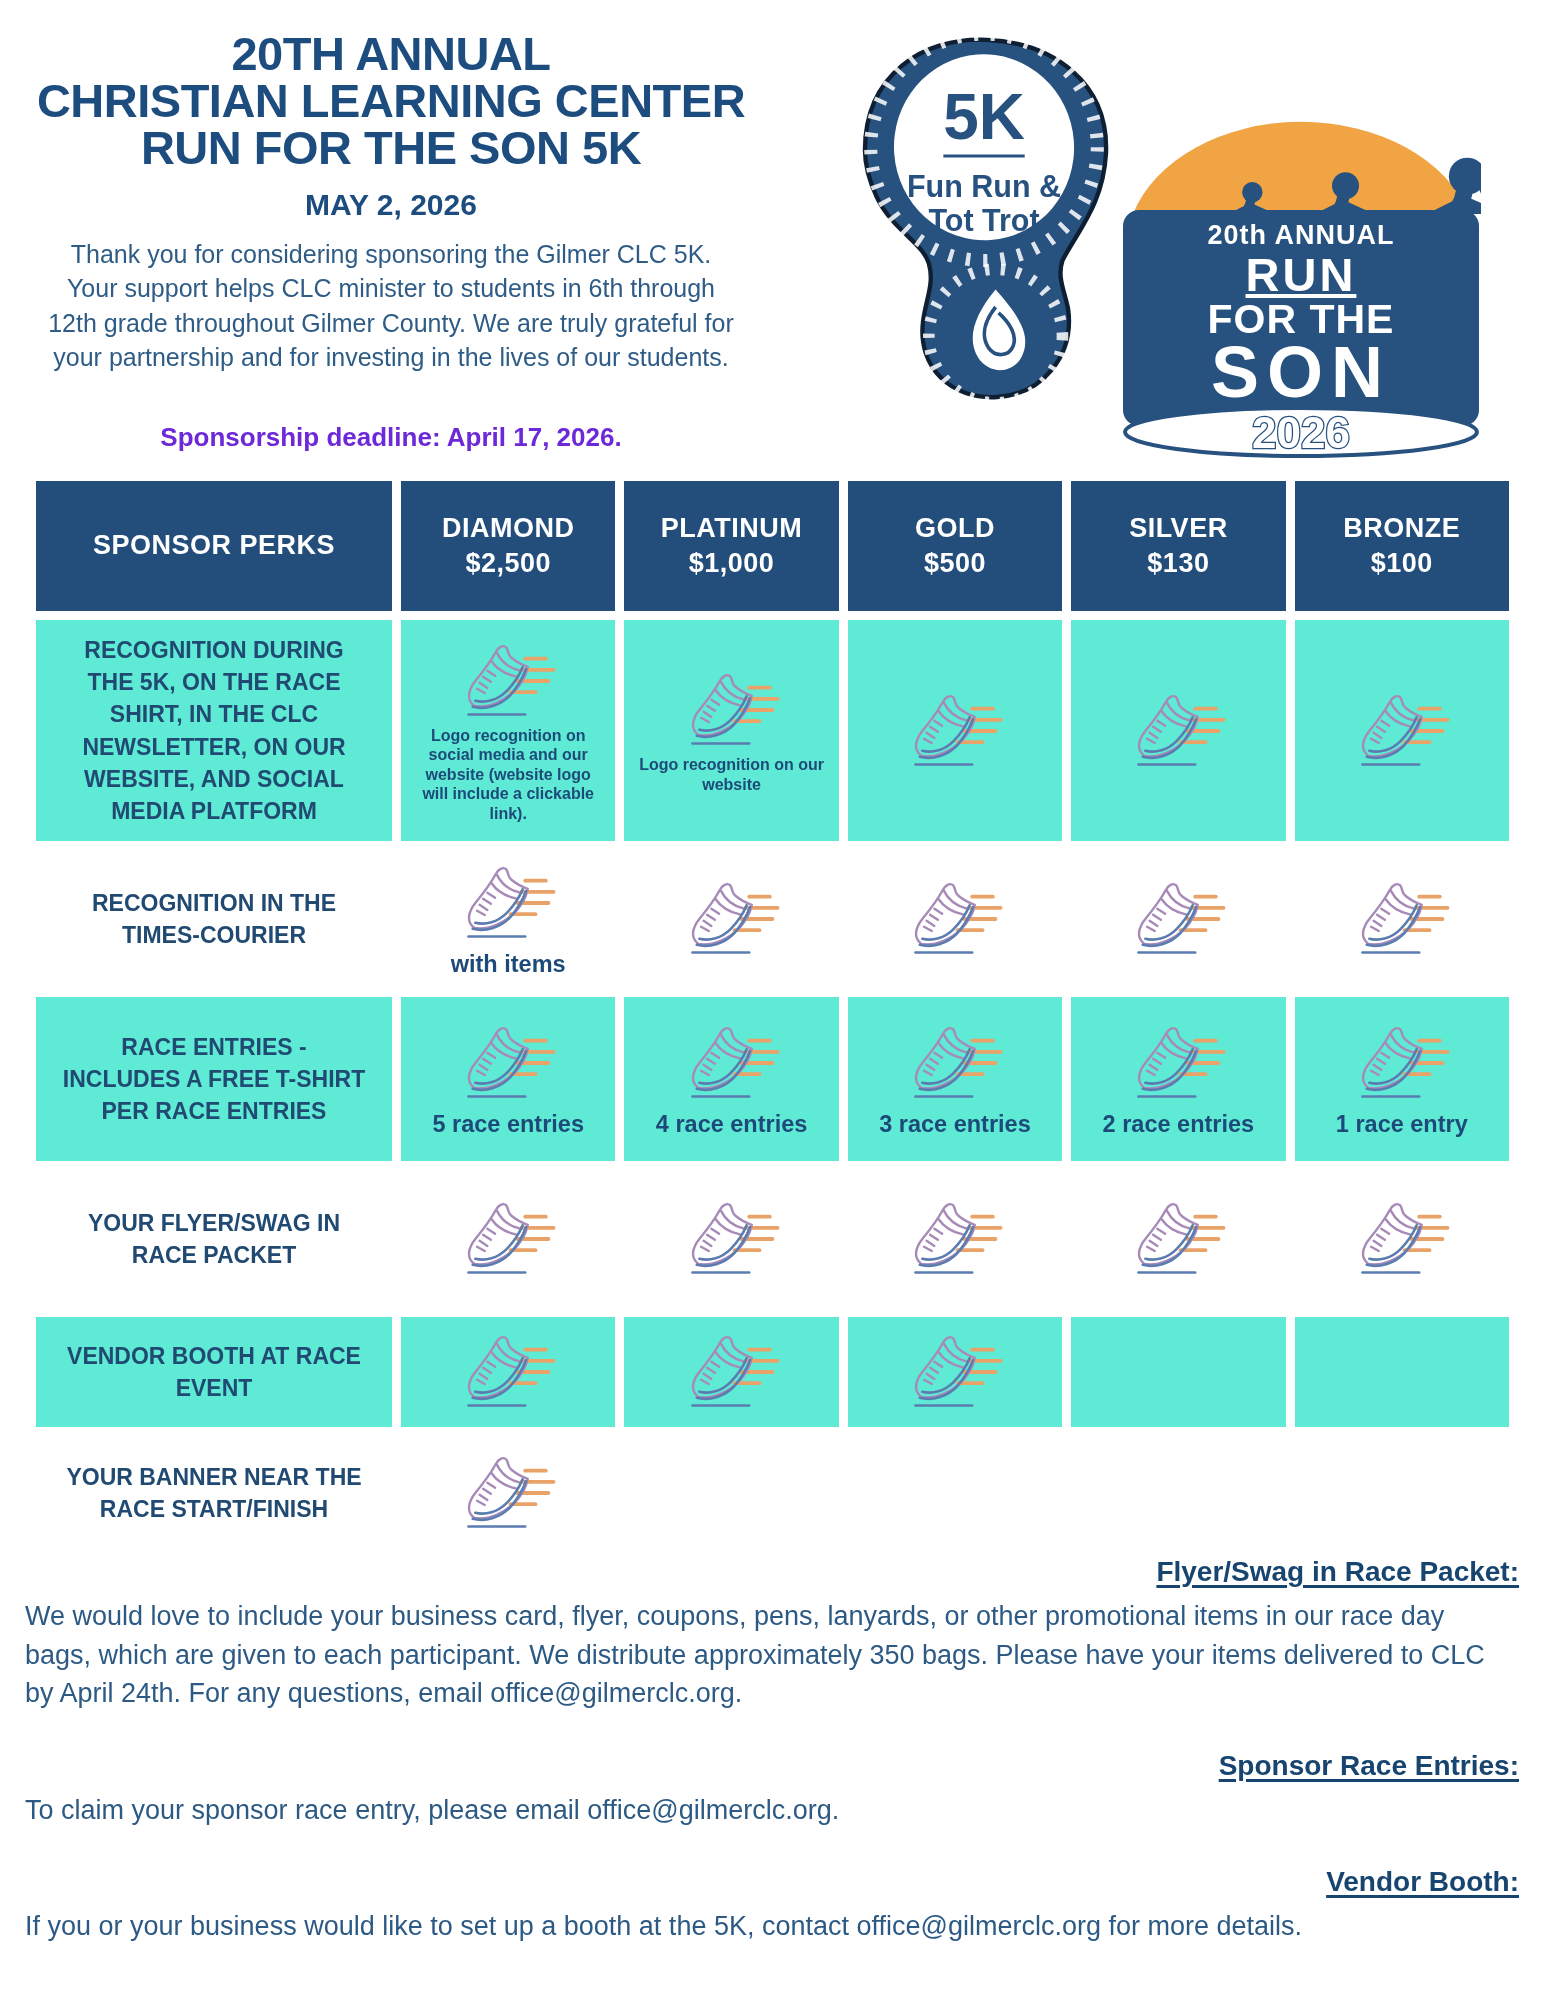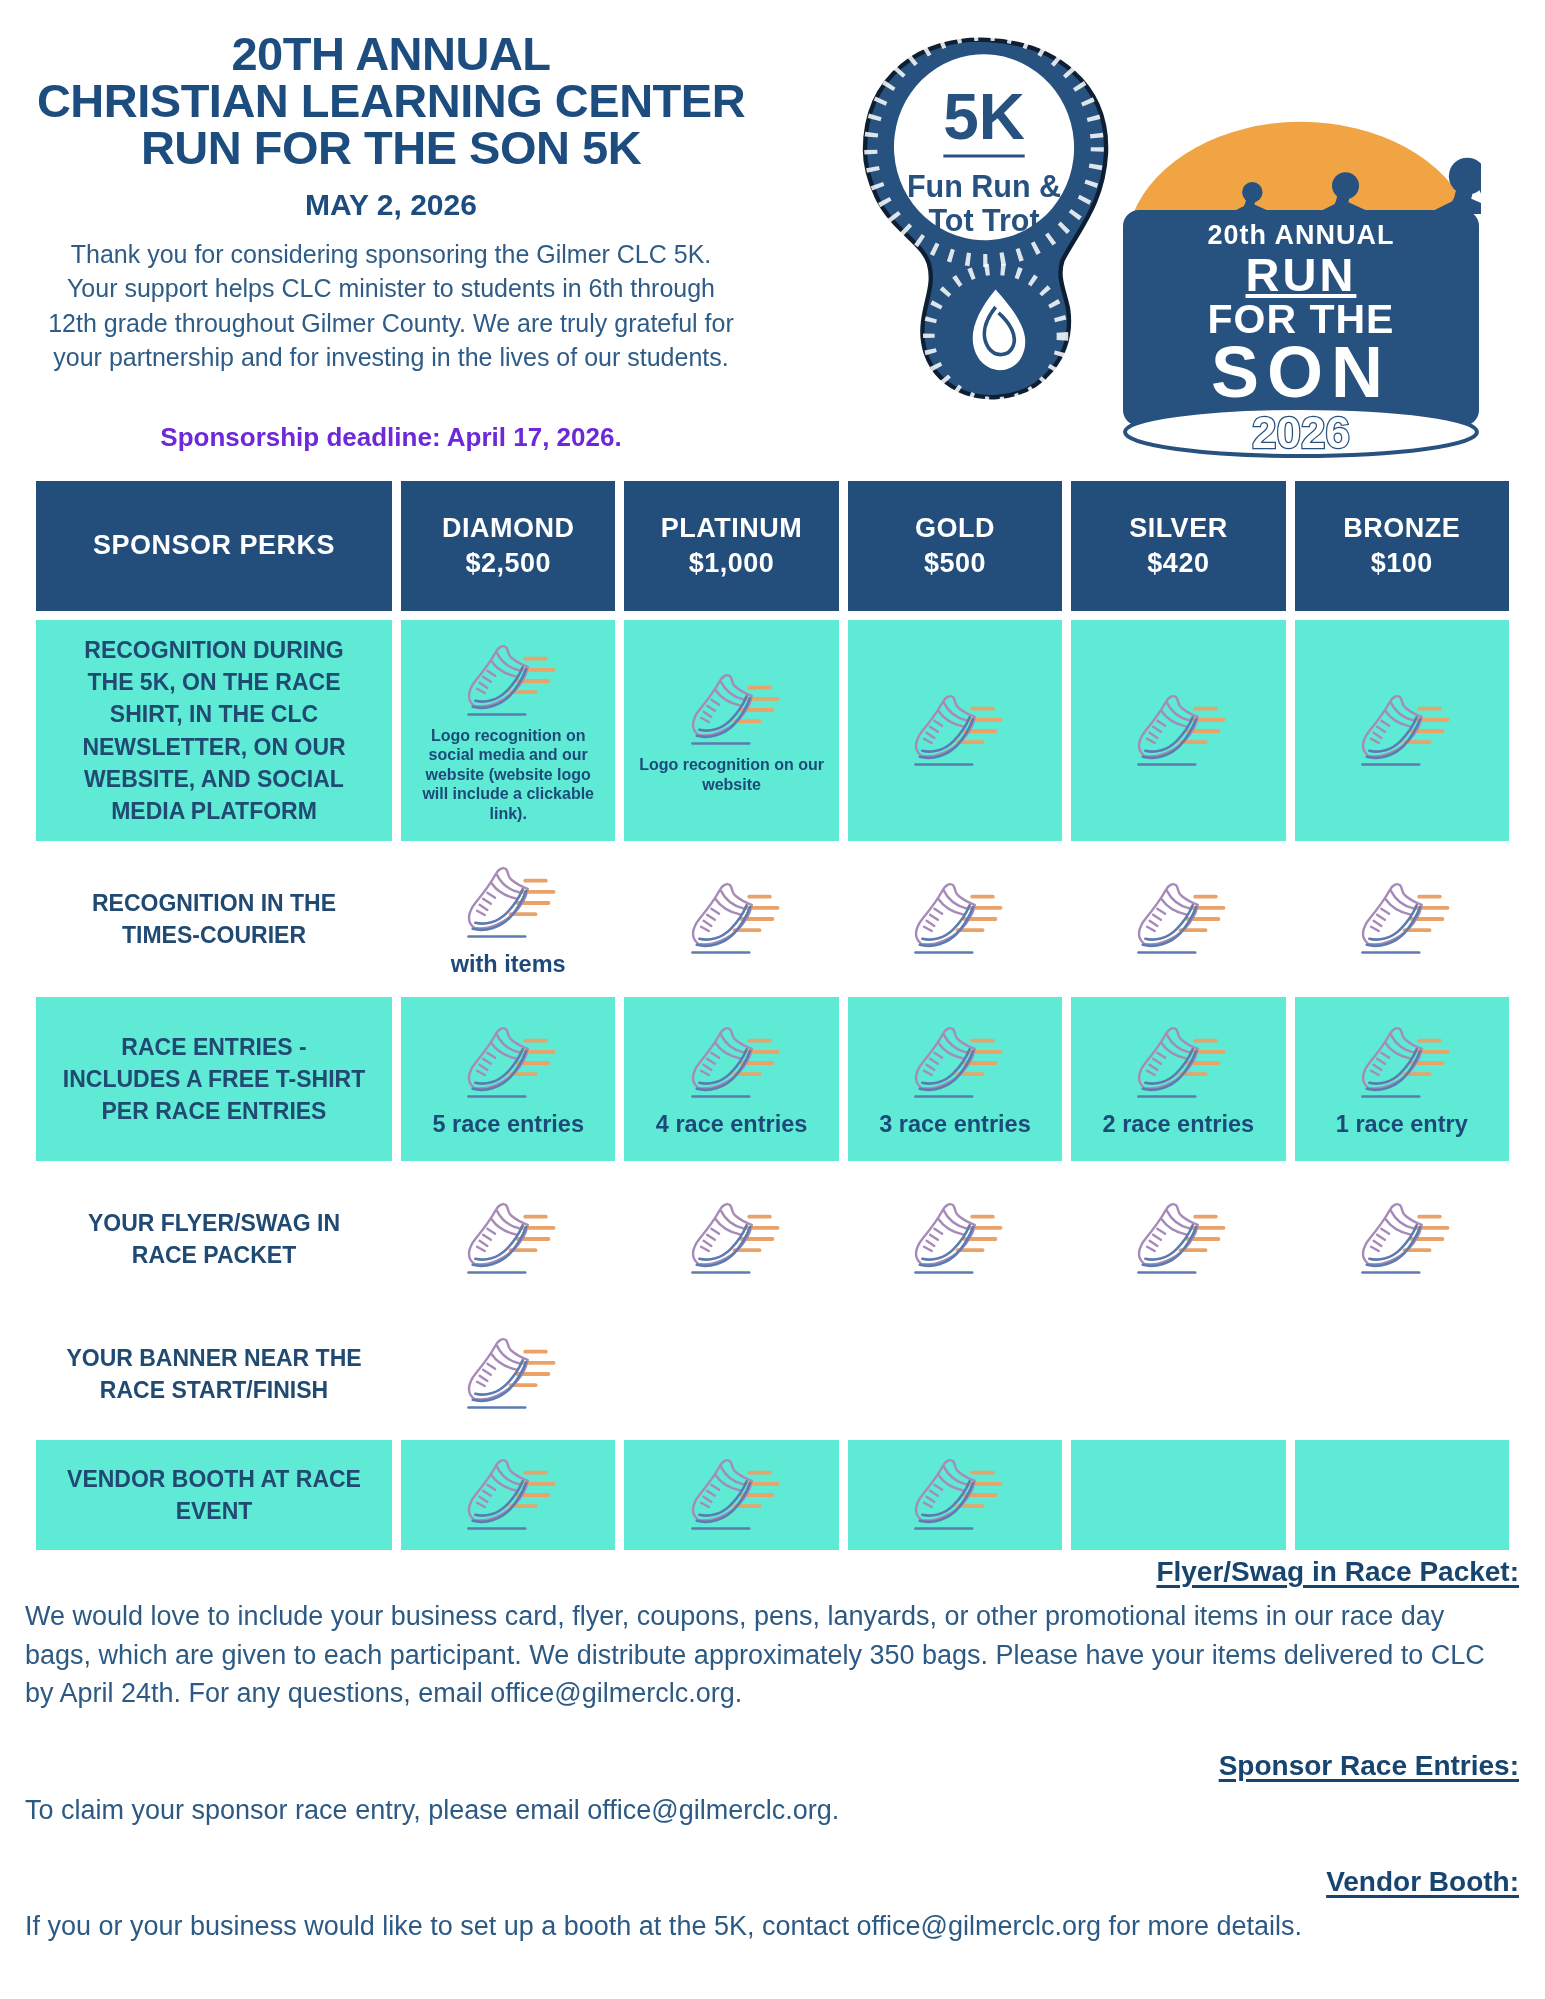--- a/index.html
+++ b/index.html
@@ -157,21 +157,21 @@
       <div class="cell head-cell">
         <div>PLATINUM</div>
         <div>$1,000</div>
       </div>
       <div class="cell head-cell">
         <div>GOLD</div>
         <div>$500</div>
       </div>
       <div class="cell head-cell">
         <div>SILVER</div>
-        <div>$420</div>
+        <div>$130</div>
       </div>
       <div class="cell head-cell">
         <div>BRONZE</div>
         <div>$100</div>
       </div>
     </div>
     <div id="table-body">
         <div class="trow body-row" style="min-height: 200px;">
           <div class="cell label-cell shaded">RECOGNITION DURING THE 5K, ON THE RACE SHIRT, IN THE CLC NEWSLETTER, ON OUR WEBSITE, AND SOCIAL MEDIA PLATFORM</div>
           <div class="cell tier-cell shaded">
@@ -284,53 +284,53 @@
           <div class="cell tier-cell">
             <svg class="shoe" viewBox="0 0 120 100">
               <use href="#shoe-icon"></use>
             </svg>
           </div>
           <div class="cell tier-cell">
             <svg class="shoe" viewBox="0 0 120 100">
               <use href="#shoe-icon"></use>
             </svg>
           </div>
+        </div>
+        <div class="trow body-row" style="min-height: 110px;">
+          <div class="cell label-cell shaded">VENDOR BOOTH AT RACE EVENT</div>
+          <div class="cell tier-cell shaded">
+            <svg class="shoe" viewBox="0 0 120 100">
+              <use href="#shoe-icon"></use>
+            </svg>
+          </div>
+          <div class="cell tier-cell shaded">
+            <svg class="shoe" viewBox="0 0 120 100">
+              <use href="#shoe-icon"></use>
+            </svg>
+          </div>
+          <div class="cell tier-cell shaded">
+            <svg class="shoe" viewBox="0 0 120 100">
+              <use href="#shoe-icon"></use>
+            </svg>
+          </div>
+          <div class="cell tier-cell shaded"></div>
+          <div class="cell tier-cell shaded"></div>
         </div>
         <div class="trow body-row" style="min-height: 114px;">
           <div class="cell label-cell">YOUR BANNER NEAR THE RACE START/FINISH</div>
           <div class="cell tier-cell">
             <svg class="shoe" viewBox="0 0 120 100">
               <use href="#shoe-icon"></use>
             </svg>
           </div>
           <div class="cell tier-cell"></div>
           <div class="cell tier-cell"></div>
           <div class="cell tier-cell"></div>
           <div class="cell tier-cell"></div>
         </div>
-        <div class="trow body-row" style="min-height: 110px;">
-          <div class="cell label-cell shaded">VENDOR BOOTH AT RACE EVENT</div>
-          <div class="cell tier-cell shaded">
-            <svg class="shoe" viewBox="0 0 120 100">
-              <use href="#shoe-icon"></use>
-            </svg>
-          </div>
-          <div class="cell tier-cell shaded">
-            <svg class="shoe" viewBox="0 0 120 100">
-              <use href="#shoe-icon"></use>
-            </svg>
-          </div>
-          <div class="cell tier-cell shaded">
-            <svg class="shoe" viewBox="0 0 120 100">
-              <use href="#shoe-icon"></use>
-            </svg>
-          </div>
-          <div class="cell tier-cell shaded"></div>
-          <div class="cell tier-cell shaded"></div>
-        </div>
       </div>
   </div>
 
   <div class="footer">
     <div class="fsec">
       <div class="fhead">Flyer/Swag in Race Packet:</div>
       <div class="fbody">We would love to include your business card, flyer, coupons, pens, lanyards, or other promotional items in our race day bags, which are given to each participant. We distribute approximately 350 bags. Please have your items delivered to CLC by April 24th. For any questions, email office@gilmerclc.org.</div>
     </div>
     <div class="fsec">
       <div class="fhead">Sponsor Race Entries:</div>

